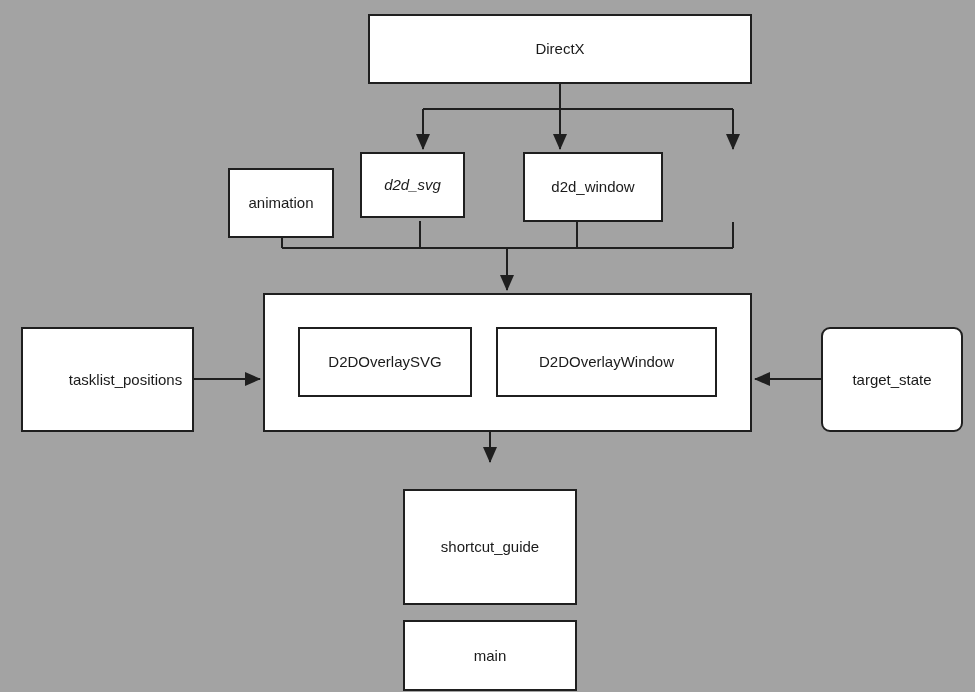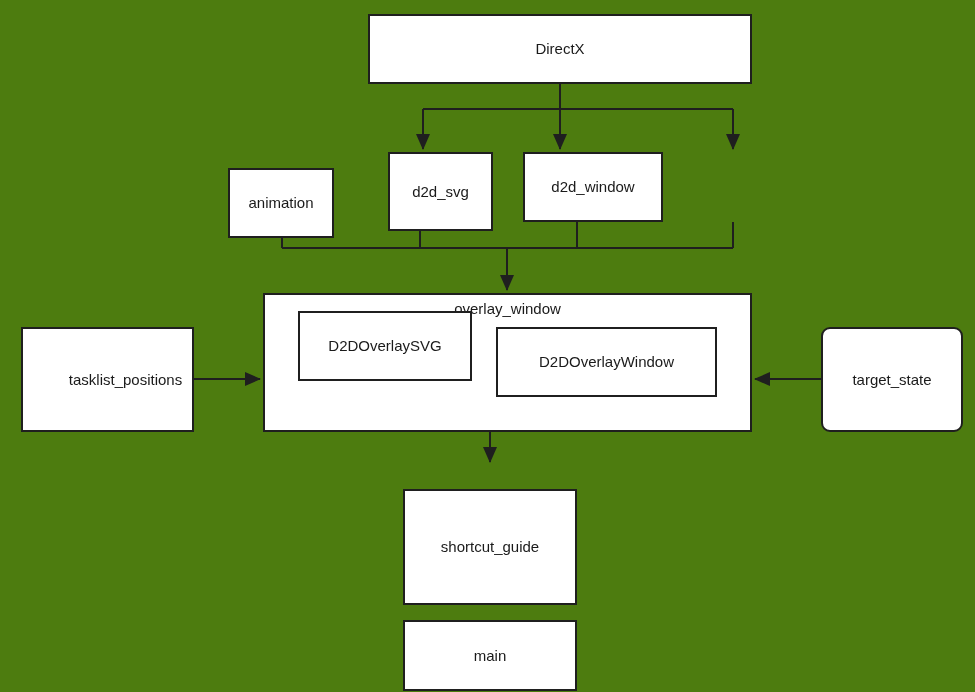--- a/index.html
+++ b/index.html
@@ -4,21 +4,21 @@
 <style>
   html, body {
     margin: 0;
     padding: 0;
     background: #ffffff;
   }
   #canvas {
     position: relative;
     width: 975px;
     height: 692px;
-    background: #4d7c0f;
+    background: #a3a3a3;
     font-family: "Liberation Sans", "DejaVu Sans", sans-serif;
     color: #1a1a1a;
     overflow: hidden;
   }
   #edges {
     position: absolute;
     left: 0;
     top: 0;
     width: 975px;
     height: 692px;
@@ -33,40 +33,40 @@
     justify-content: center;
     font-size: 15px;
     line-height: 1.2;
     text-align: center;
   }
   .node span { white-space: nowrap; }
 
   
   #n-directx            { left: 368px; top: 14px;  width: 384px; height: 70px; }
   #n-animation          { left: 228px; top: 152px; width: 106px; height: 70px; margin-top: 16px; }
-  #n-d2d-svg            { left: 388px; top: 152px; width: 105px; height: 79px; }
+  #n-d2d-svg            { left: 360px; top: 152px; width: 105px; height: 66px; font-style: italic; }
   #n-d2d-window         { left: 508px; top: 152px; width: 140px; height: 70px; margin-left: 15px; }
   #n-d2d-text           { left: 680px; top: 152px; width: 107px; height: 70px; }
   #n-tasklist-positions { left: 21px;  top: 327px; width: 173px; height: 105px; padding-left: 36px; }
   #n-target-state       { left: 821px; top: 327px; width: 142px; height: 105px; border-radius: 9px; }
   #n-shortcut-guide     { left: 403px; top: 489px; width: 174px; height: 116px; }
   #n-main               { left: 403px; top: 620px; width: 174px; height: 71px; }
 
   
   #n-overlay-window {
     left: 263px; top: 293px; width: 489px; height: 139px;
     display: block;
   }
   #n-overlay-window > .group-label {
     position: absolute;
     left: 0; right: 0; top: 5px;
     text-align: center;
     font-size: 15px;
   }
-  #n-overlay-svg        { left: 33px;  top: 16px; width: 174px; height: 70px; }
+  #n-overlay-svg        { left: 33px;  top: 32px; width: 174px; height: 70px; }
   #n-overlay-win        { left: 231px; top: 32px; width: 221px; height: 70px; }
 </style>
 </head>
 <body>
 
 <div id="canvas">
 
   <svg id="edges" viewBox="0 0 975 692" xmlns="http://www.w3.org/2000/svg">
     <defs>
       <marker id="ah" markerUnits="userSpaceOnUse" markerWidth="18" markerHeight="16" refX="15" refY="7" orient="auto">
@@ -121,21 +121,20 @@
   <div class="node" id="n-d2d-svg">
     <span>d2d_svg</span>
   </div>
 
   <div class="node" id="n-d2d-window">
     <span>d2d_window</span>
   </div>
 
 
   <div class="node" id="n-overlay-window">
-    <div class="group-label">overlay_window</div>
     <div class="node" id="n-overlay-svg">
       <span>D2DOverlaySVG</span>
     </div>
     <div class="node" id="n-overlay-win">
       <span>D2DOverlayWindow</span>
     </div>
   </div>
 
   <div class="node" id="n-tasklist-positions">
     <span>tasklist_positions</span>

